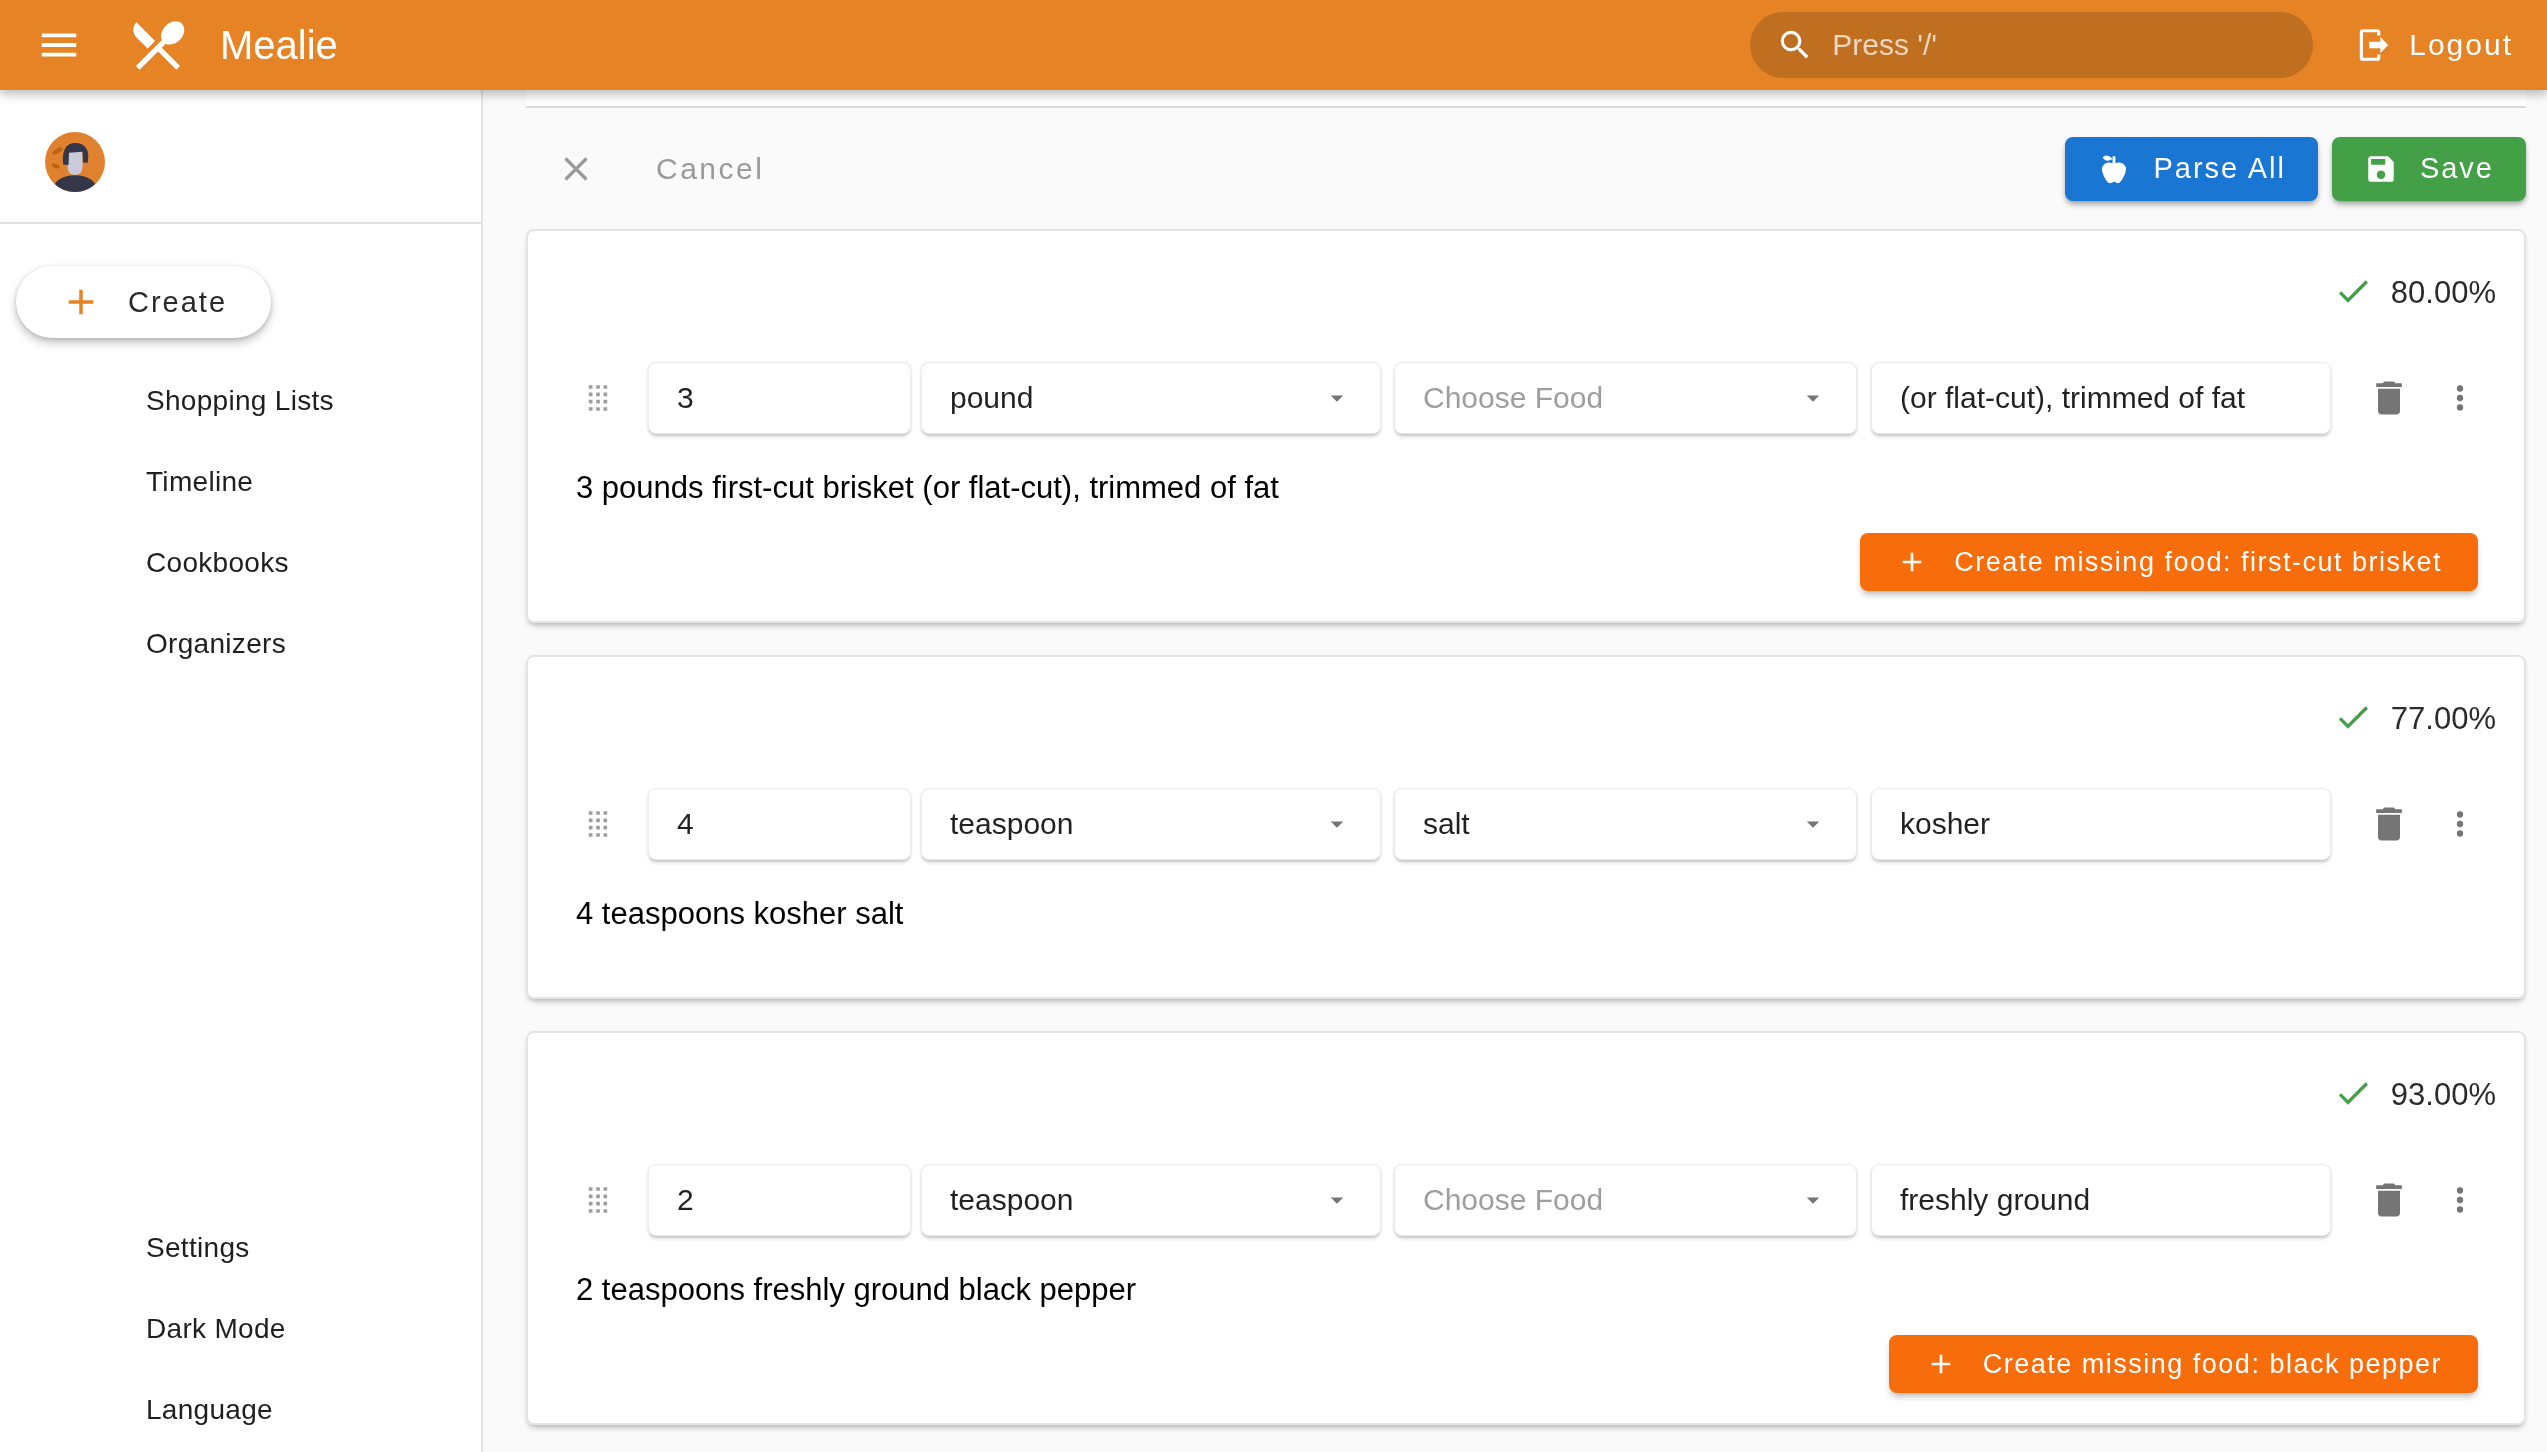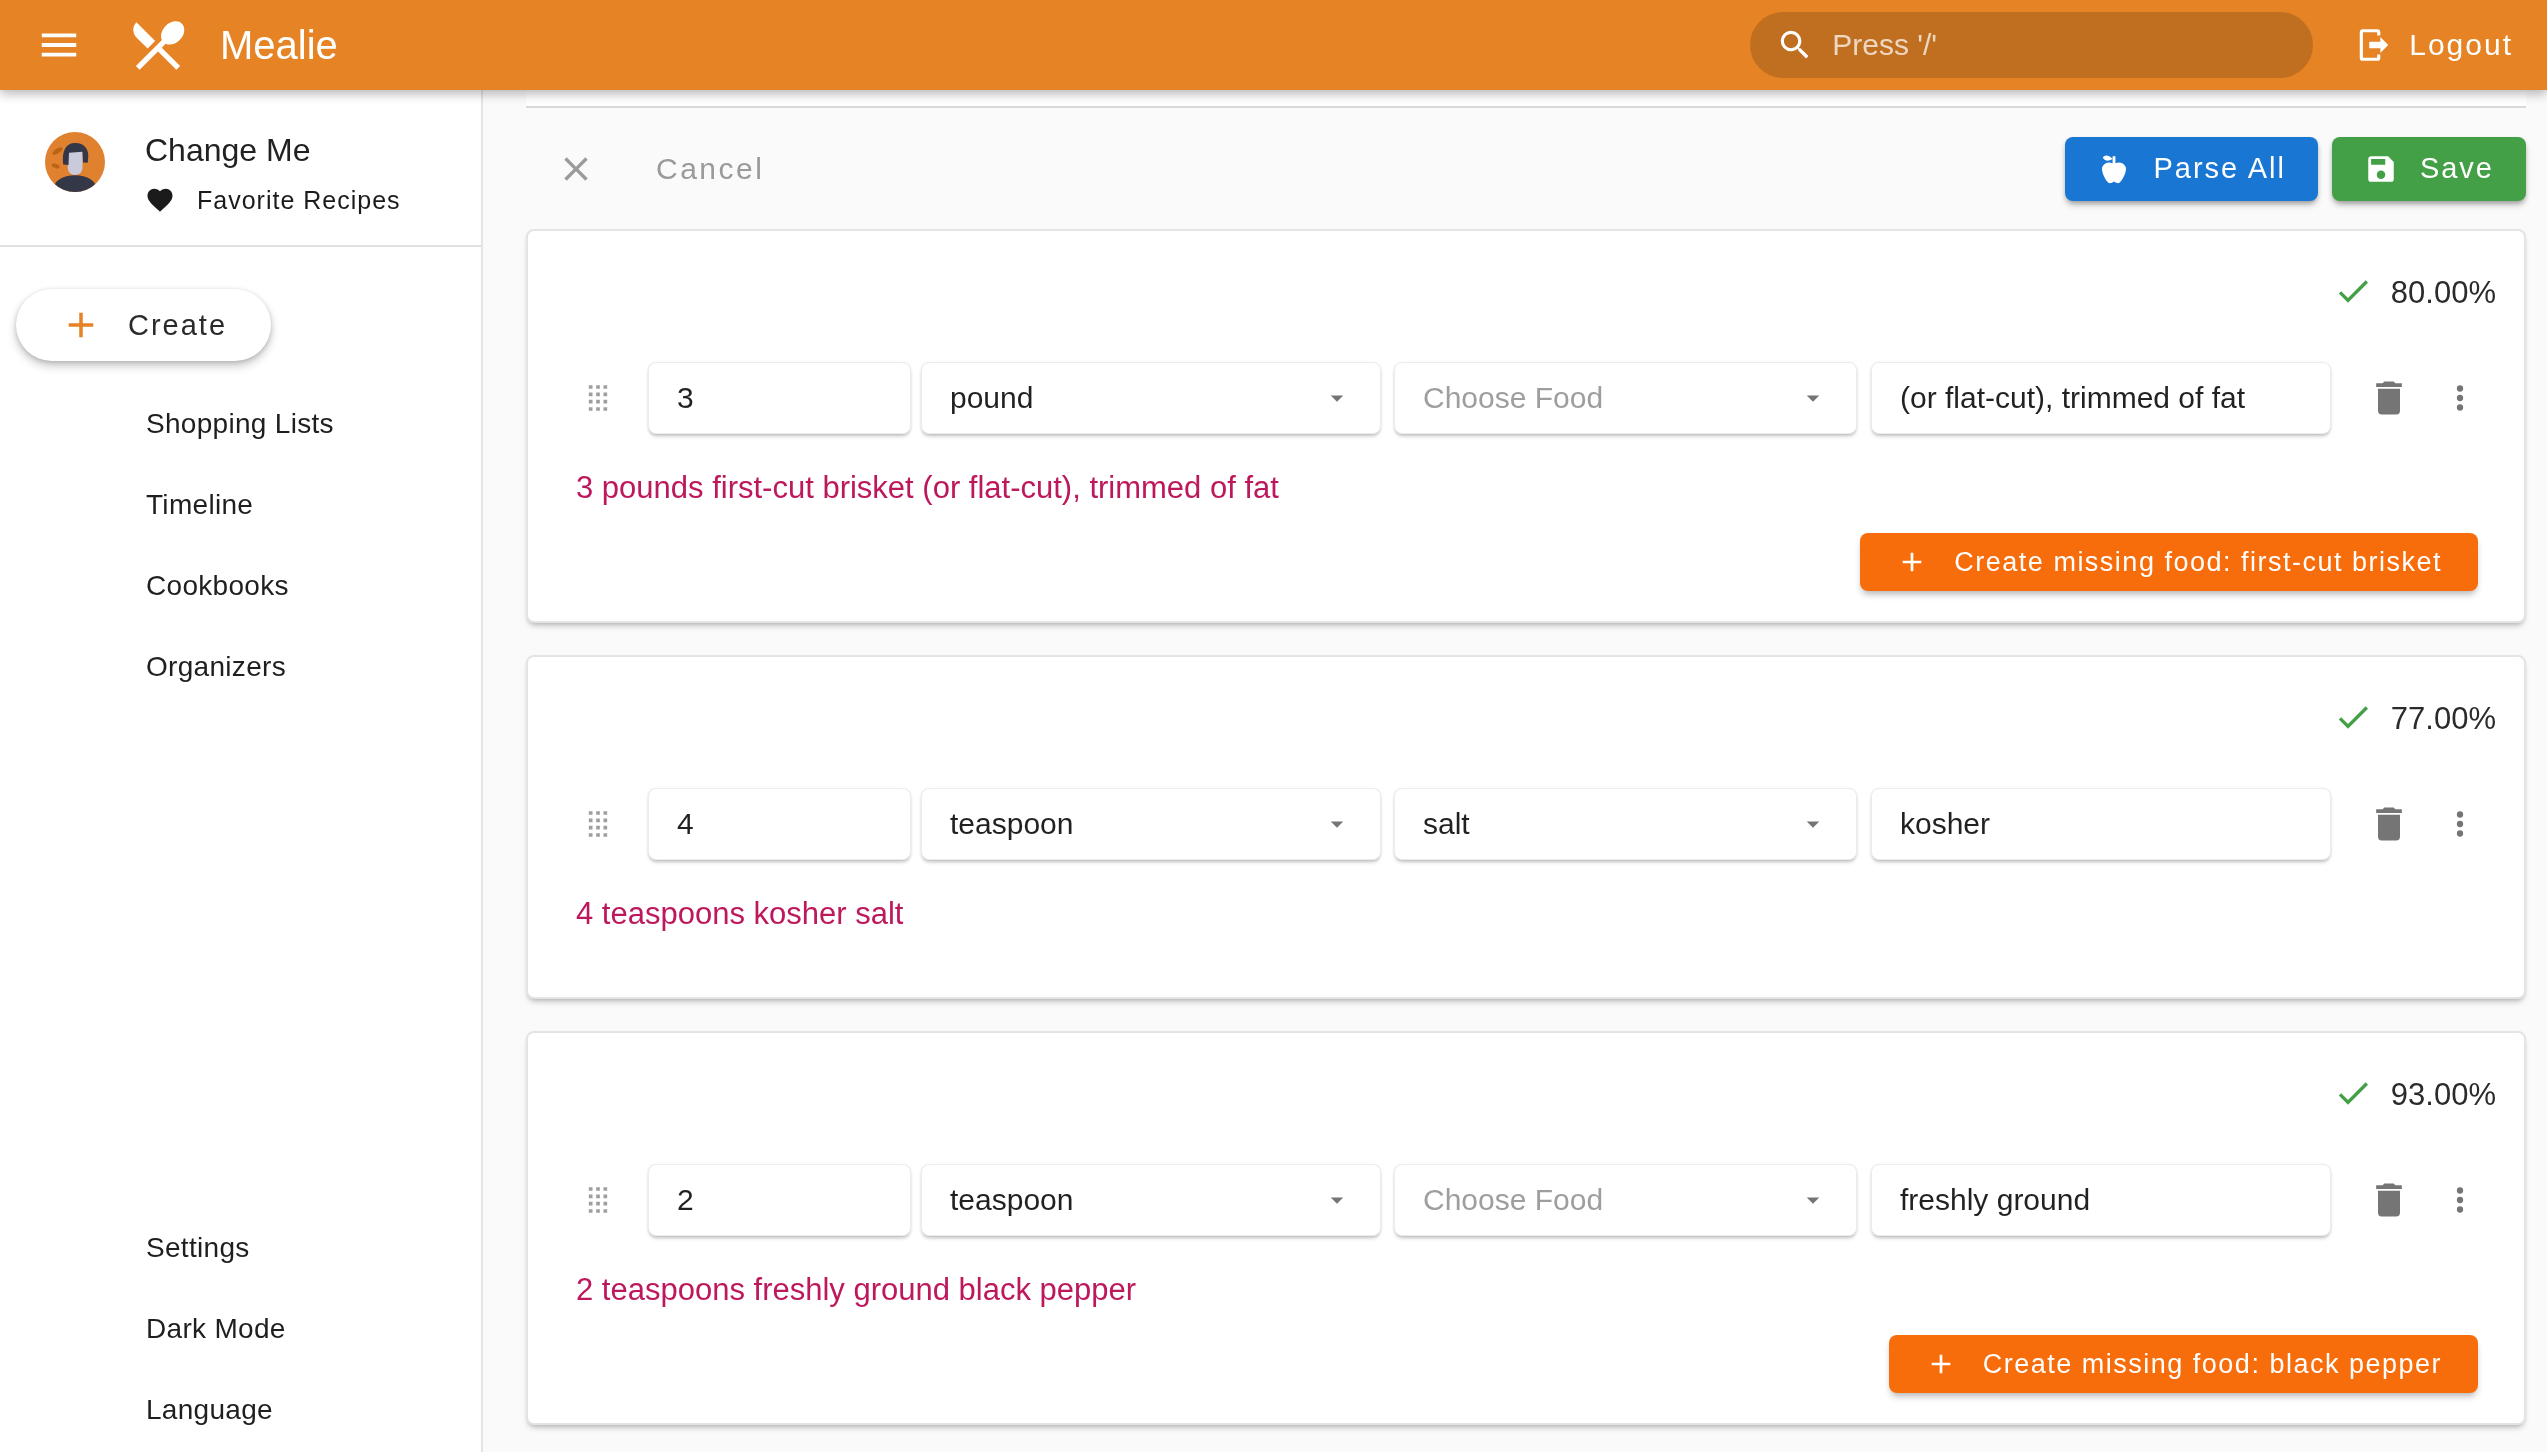--- a/index.html
+++ b/index.html
@@ -91,21 +91,21 @@
   .select { cursor:pointer; }
   .select .val { flex:1; white-space:nowrap; overflow:hidden; }
   .select .val.is-placeholder { color:#9e9e9e; }
   .select .tri { width:30px; height:30px; color:#757575; flex:none; }
   .unit { width:460px; margin-left:10px; }
   .food { width:463px; margin-left:13px; }
   .note { flex:1; margin-left:14px; margin-right:36px; }
   .icon-btn { width:44px; height:44px; background:none; border:none; cursor:pointer;
     color:#757575; padding:0; flex:none; }
   .icon-btn.kebab { width:38px; height:38px; margin-left:30px; }
-  .parsed { margin:34px 0 0 48px; font-size:31px; line-height:38px; color:#be185d; }
+  .parsed { margin:34px 0 0 48px; font-size:31px; line-height:38px; color:#000000; }
   .missing-row { display:flex; justify-content:flex-end; padding:26px 46px 30px 0; }
   .missing-btn { height:58px; border:none; border-radius:8px; background:var(--c-missing,#F86D0B);
     color:#fff; display:flex; align-items:center; padding:0 36px; cursor:pointer;
     box-shadow:0 5px 7px -2px rgba(0,0,0,.3); }
   .missing-btn .ico { width:32px; height:32px; }
   .missing-btn span.lbl { font-size:27px; font-weight:500; letter-spacing:1.5px; margin-left:26px; }
 </style>
 </head>
 <body>
 
@@ -154,31 +154,20 @@
         <g clip-path="url(#avclip)">
           <rect width="24" height="24" fill="#E0812F"></rect>
           <ellipse cx="5" cy="7.6" rx="2.3" ry="1" fill="#BC6414" transform="rotate(-32 5 7.6)"></ellipse>
           <ellipse cx="4.3" cy="13.6" rx="1.7" ry="0.8" fill="#BC6414" transform="rotate(18 4.3 13.6)"></ellipse>
           <path fill="#C9CBDD" d="M9.1,7.5 H15 V14.2 C15,16 13.7,17.2 12,17.2 C10.3,17.2 9.1,16 9.1,14.2 Z"></path>
           <path fill="#343747" d="M7.3,13 C6.6,6.6 9,4.4 12.2,4.4 C15.6,4.4 17.5,6.9 17.3,9.8 L17.1,12.3 L15.2,12.2 L15,7.9 L9.6,8.3 L9.4,13.2 Z"></path>
           <path fill="#343747" d="M2.8,24 C3.4,19.3 7.1,17.3 12,17.3 C16.9,17.3 20.6,19.3 21.2,24 Z"></path>
         </g>
       </svg>
     </span>
-    <div class="user-meta">
-      <div class="user-name">Change Me</div>
-      <div class="fav-row">
-        <span class="ico">
-            <svg viewBox="0 0 24 24">
-              <path fill="currentColor" d="M12,21.35L10.55,20.03C5.4,15.36 2,12.27 2,8.5C2,5.41 4.42,3 7.5,3C9.24,3 10.91,3.81 12,5.08C13.09,3.81 14.76,3 16.5,3C19.58,3 22,5.41 22,8.5C22,12.27 18.6,15.36 13.45,20.03L12,21.35Z"></path>
-            </svg>
-          </span>
-        <span class="fav-label">Favorite Recipes</span>
-      </div>
-    </div>
   </div>
   <hr class="side-divider">
   <button class="create-btn">
     <span class="ico">
         <svg viewBox="0 0 24 24">
           <path fill="currentColor" d="M19,13H13V19H11V13H5V11H11V5H13V11H19V13Z"></path>
         </svg>
       </span>
     <span class="lbl">Create</span>
   </button>

